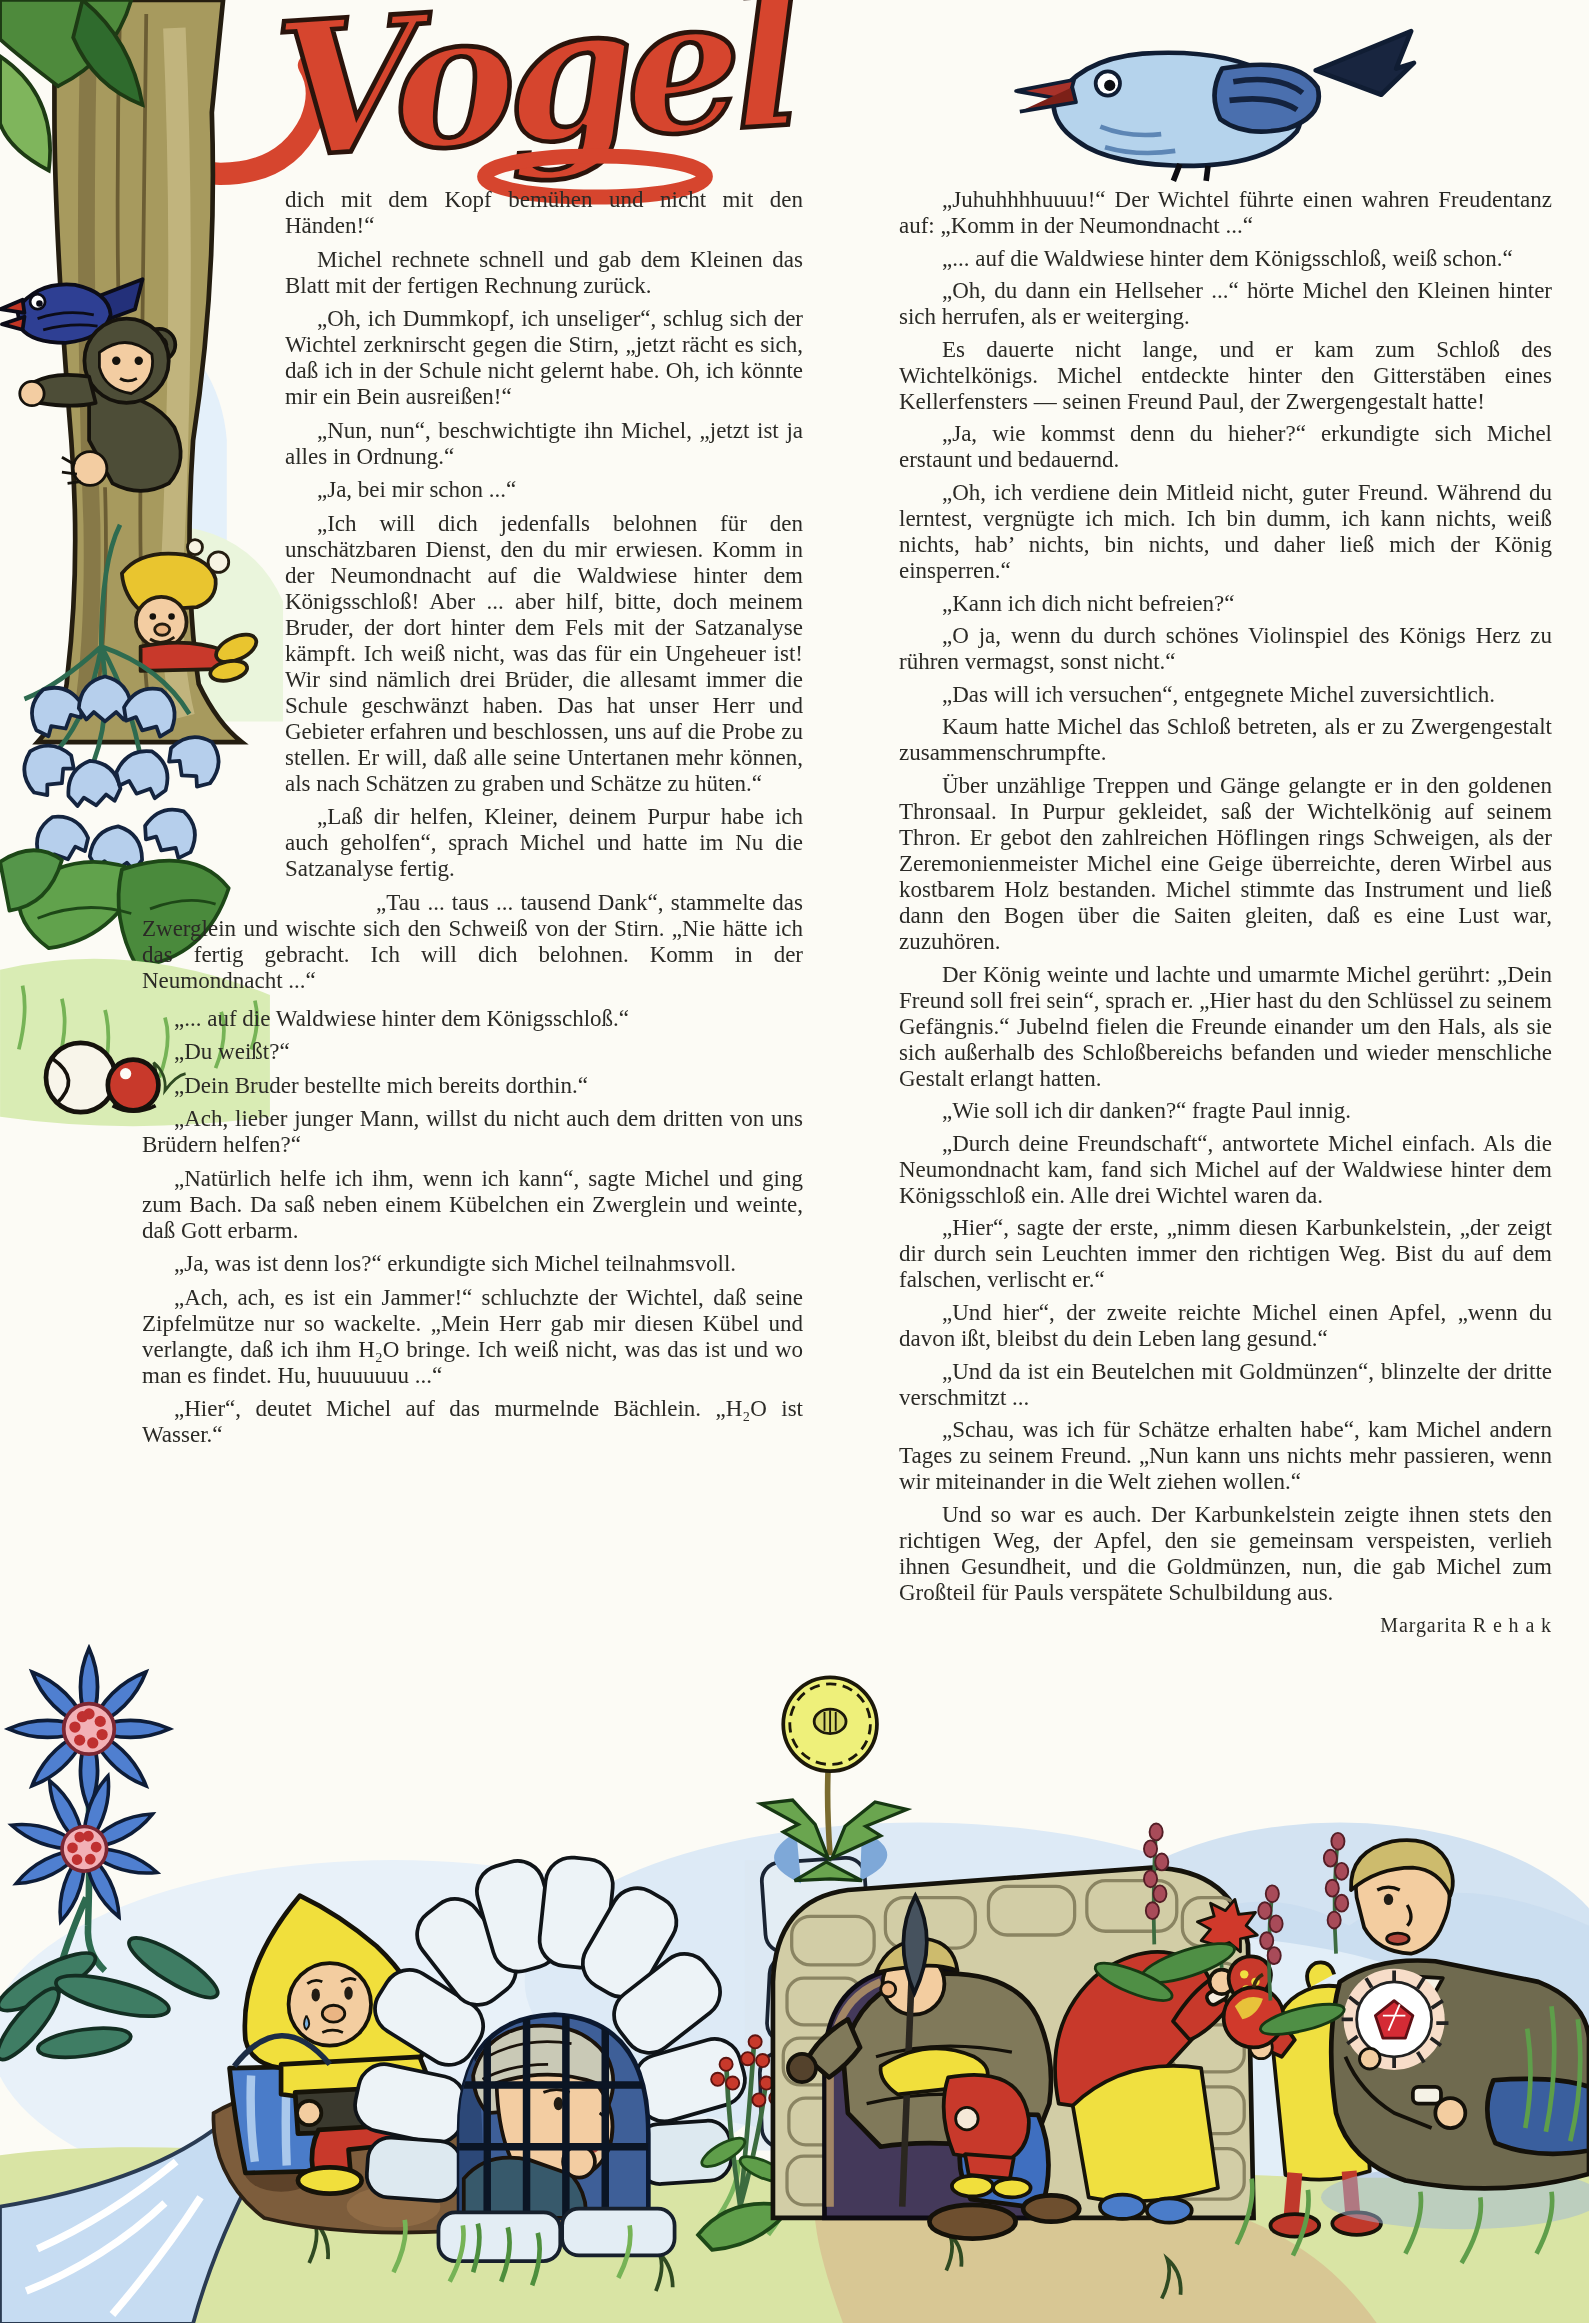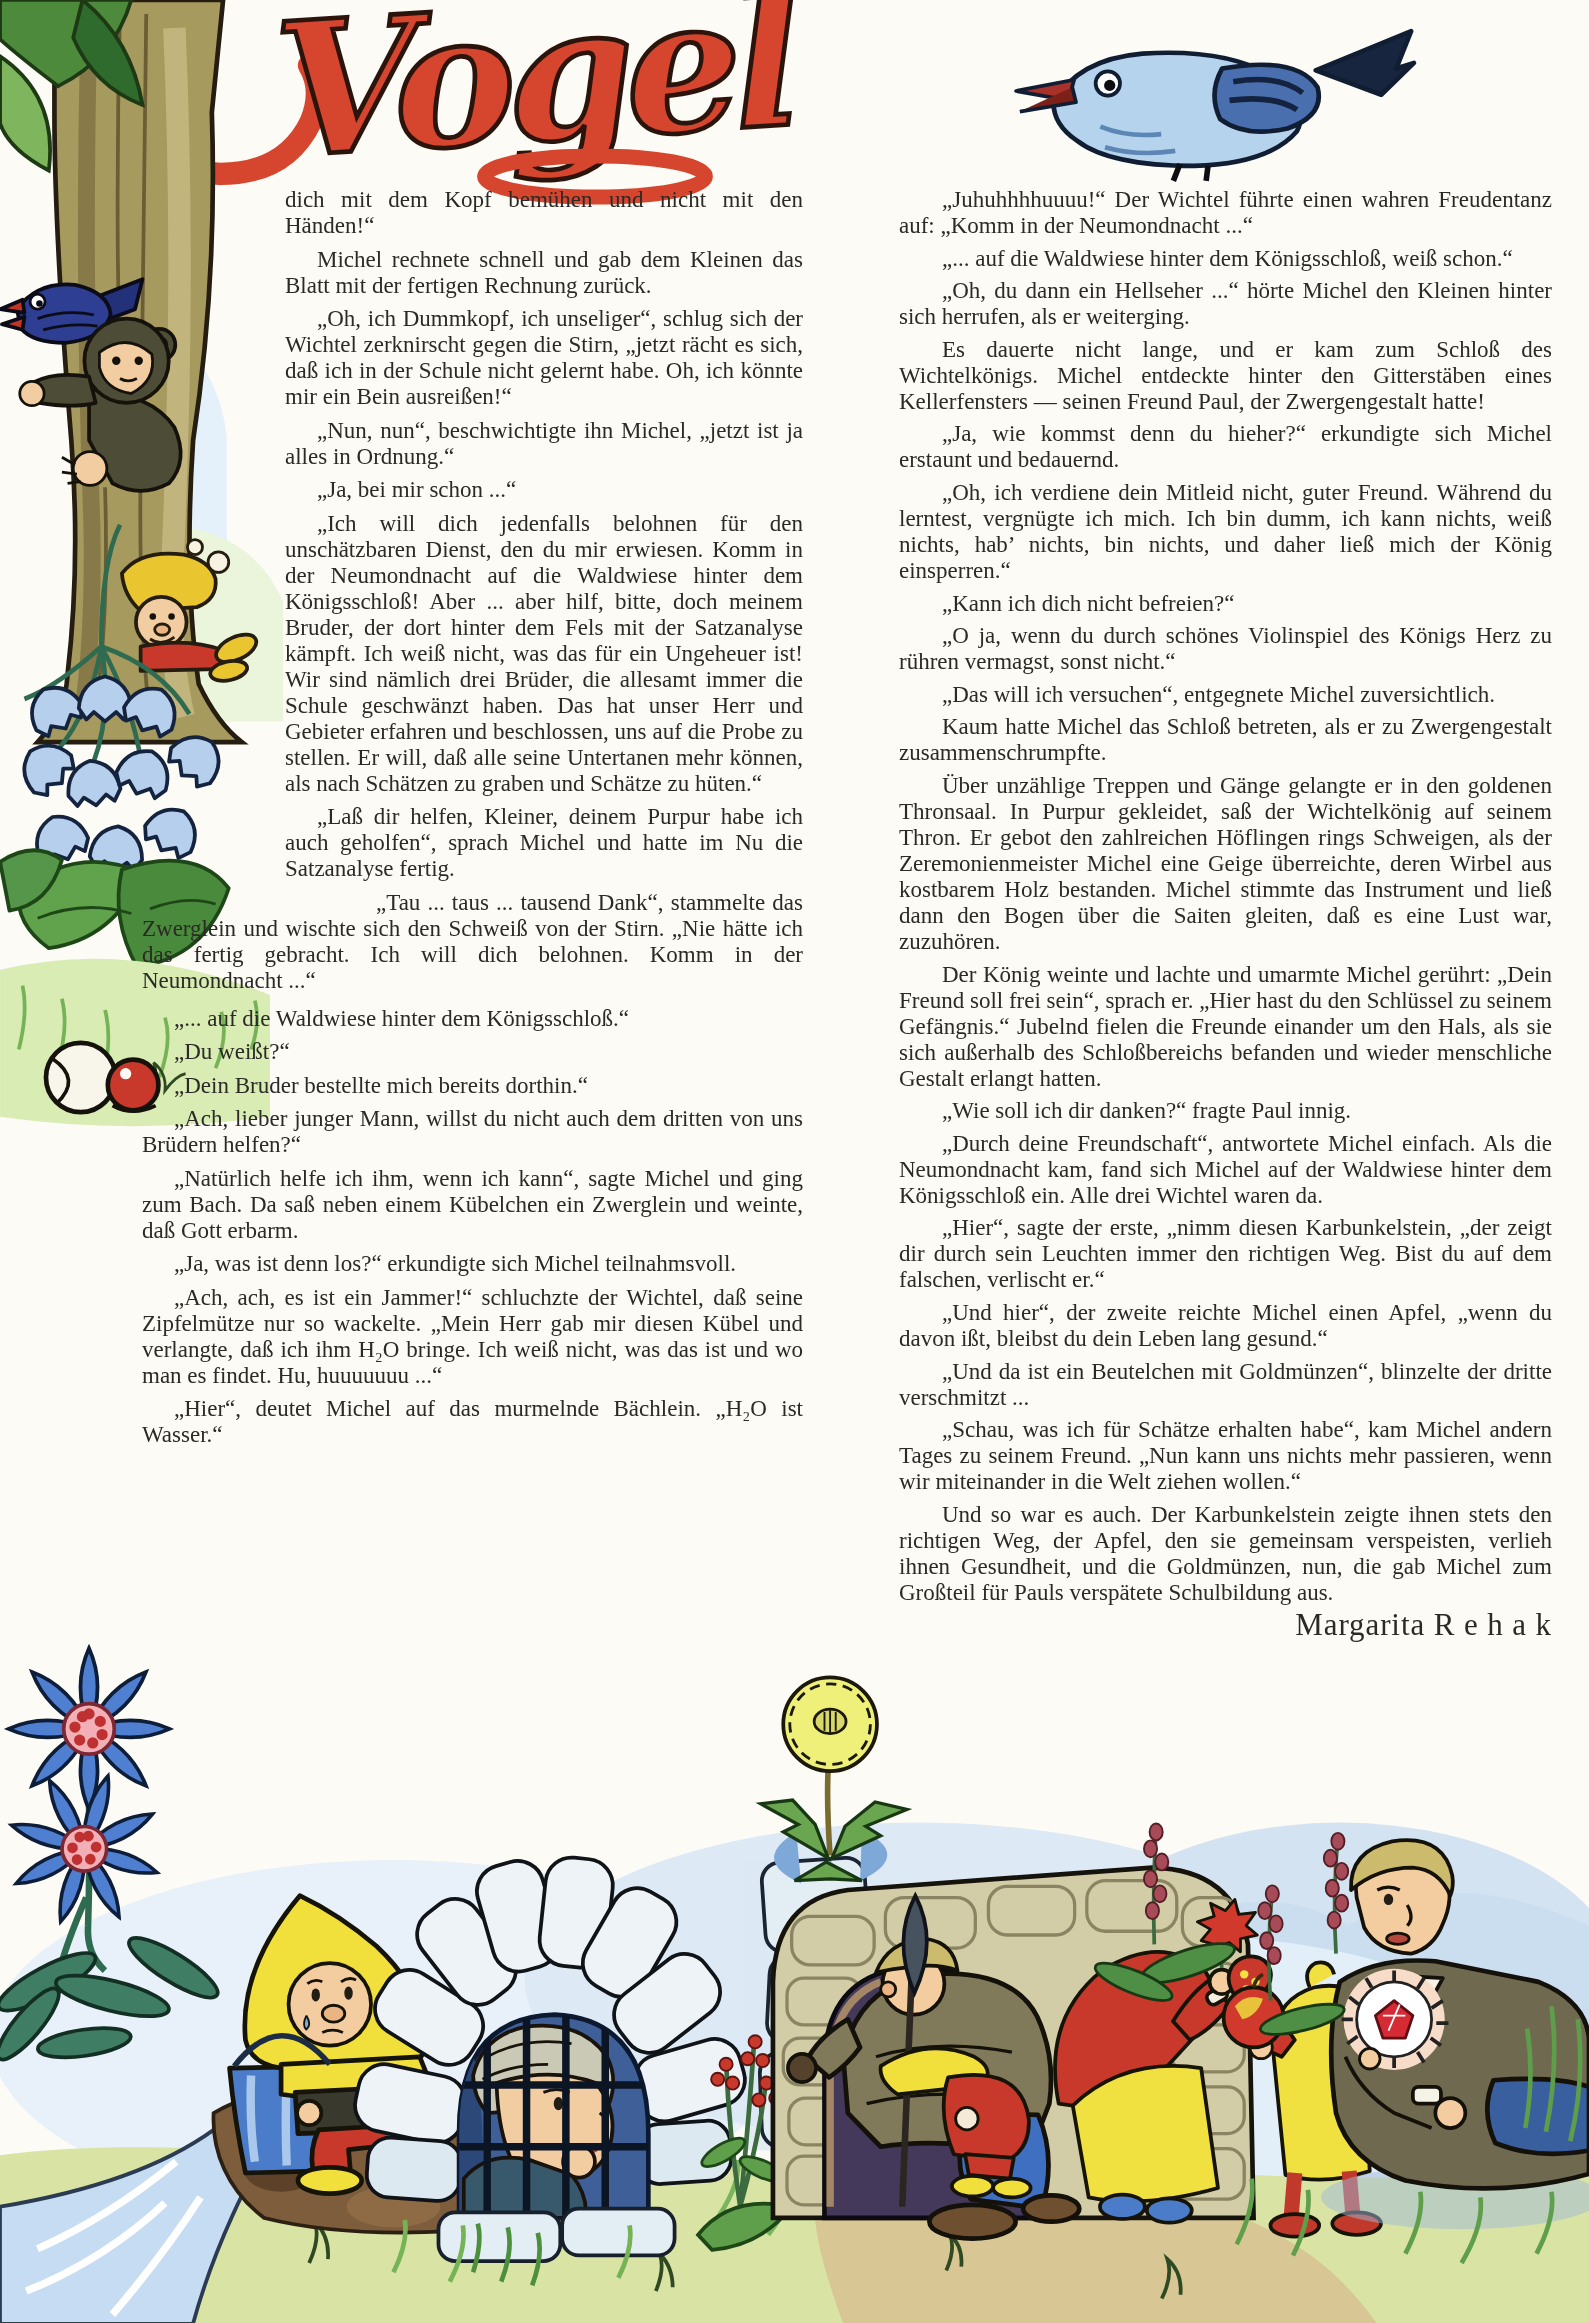--- a/index.html
+++ b/index.html
@@ -31,21 +31,21 @@
   .col p{margin:0 0 7.5px 0;}
   .col-left{left:142px;top:187px;width:661px;font-size:23px;line-height:26px;}
   .col-left p{text-indent:32px;}
   .col-left p.narrow{margin-left:143px;}
   .col-left p.noindent{text-indent:0;}
   .col-left p.bigindent{text-indent:234px;margin-bottom:12px;}
   .col-right{left:899px;top:187px;width:653px;font-size:23px;line-height:26px;}
   .col-right p{text-indent:43px;margin:0 0 6.6px 0;}
   .author{
     text-align:right;margin-top:11.2px;
-    font-size:31px;letter-spacing:0.9px;text-indent:0;
+    font-size:20px;letter-spacing:0.9px;text-indent:0;
   }
 </style>
 </head>
 <body>
 
 <div class="page">
 
   <svg class="svg-flourish" width="375" height="215" viewBox="0 0 400 230">
     <path d="M60,45 Q115,18 155,62 Q185,98 162,142 Q146,180 235,186 Q305,186 332,130 Q346,96 330,70" stroke="#d6452e" stroke-width="24" fill="none" stroke-linecap="round"></path>
   </svg>

